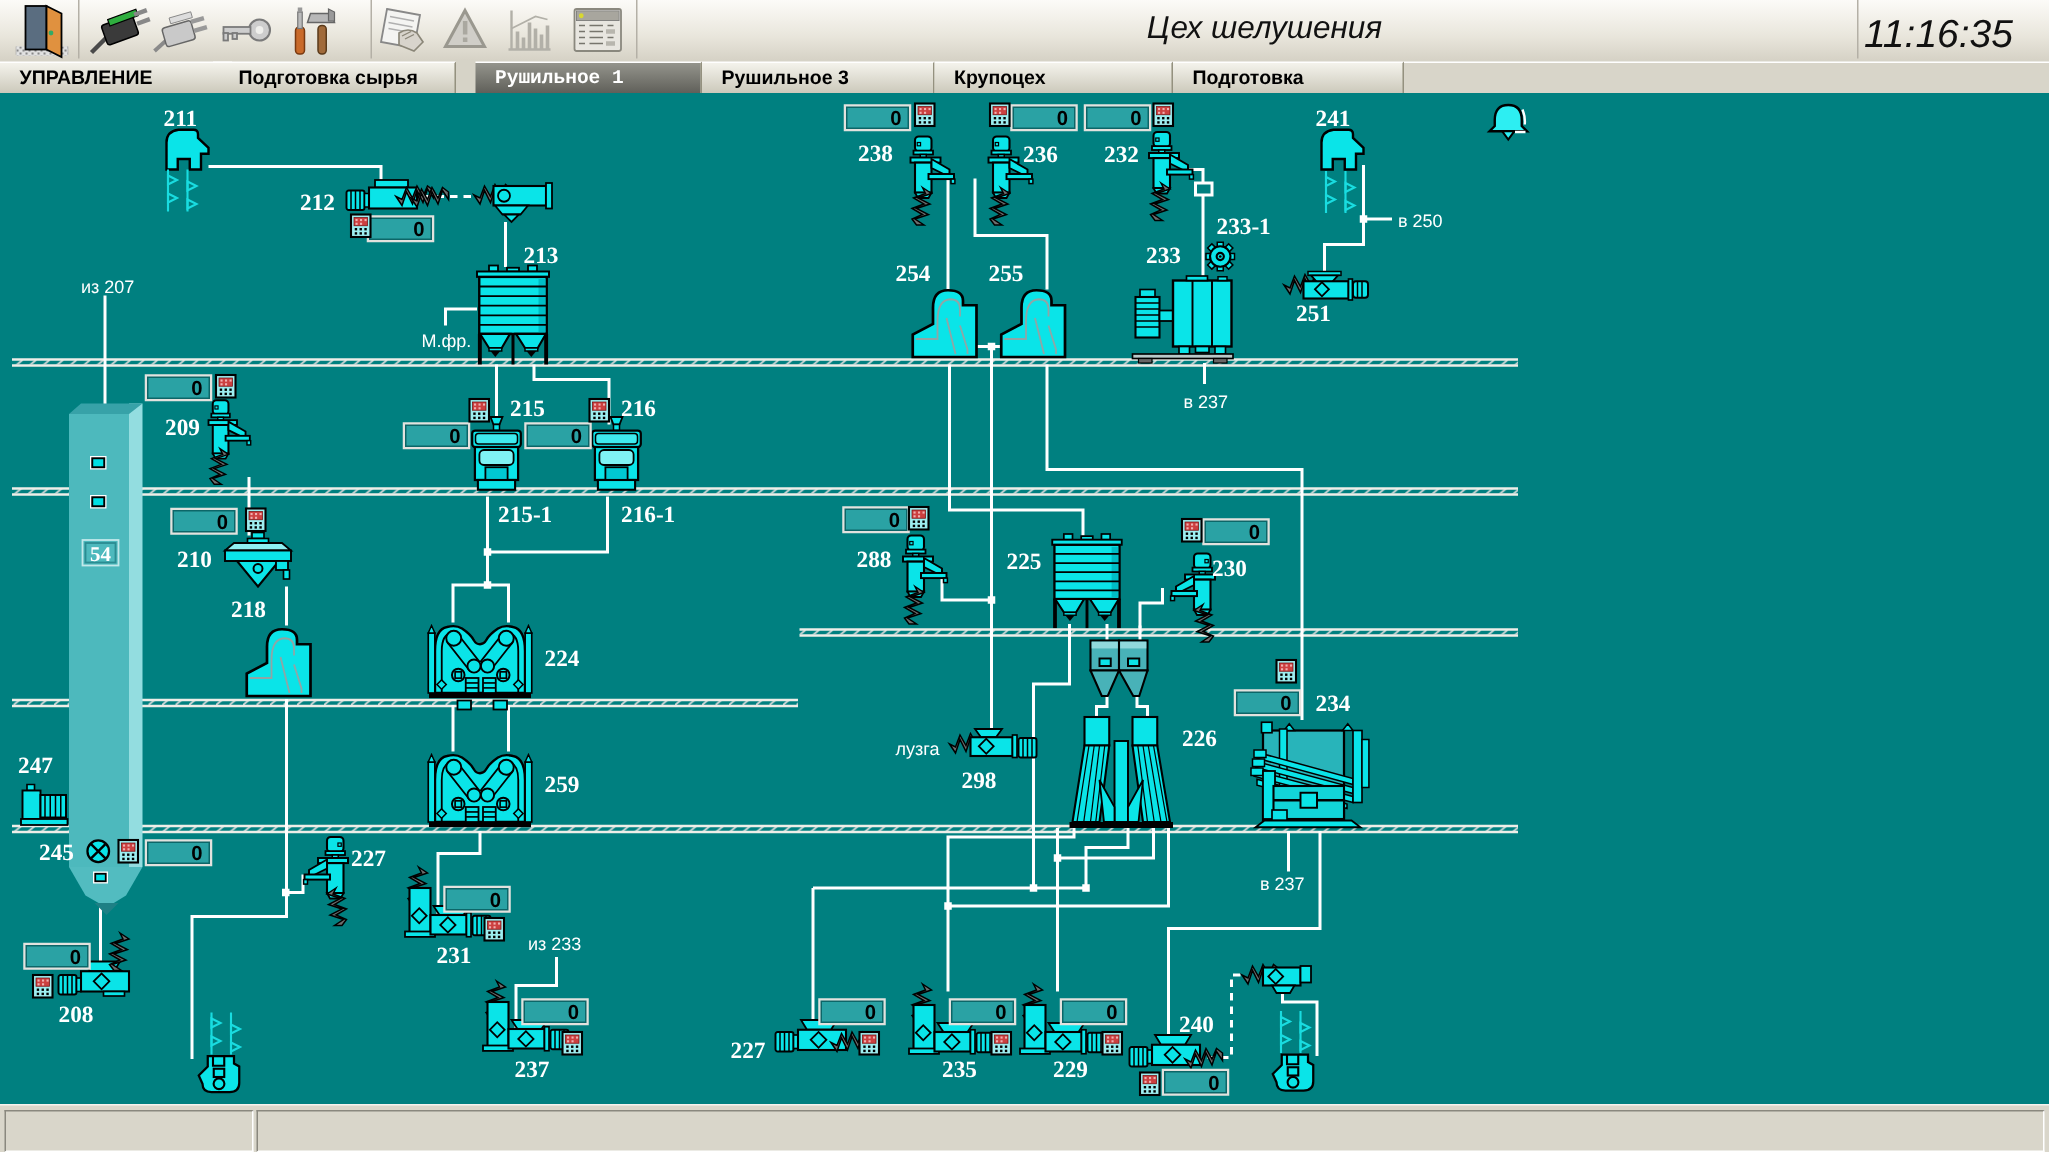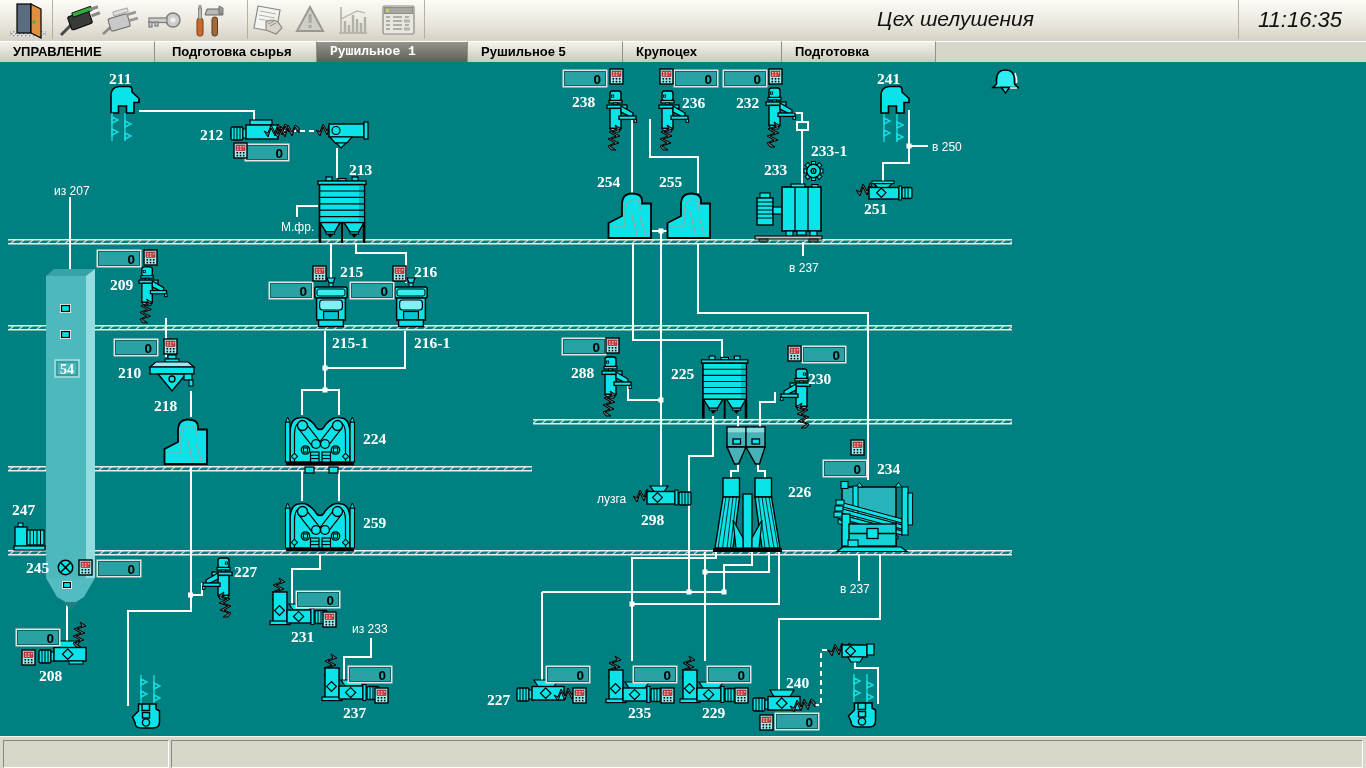--- a/index.html
+++ b/index.html
@@ -1,18 +1,18 @@
 <!DOCTYPE html>
 <html><head><meta charset="utf-8">
 <style>
 html,body{margin:0;padding:0;width:1366px;height:768px;overflow:hidden;background:#008080;font-family:"Liberation Sans",sans-serif;}
 #toolbar{position:absolute;left:0;top:0;width:1366px;height:40px;background:linear-gradient(#fcfbf8,#e9e6dc 60%,#d6d2c6);border-bottom:1px solid #9a968c;}
 .tsep{position:absolute;top:0;width:1px;height:39px;background:#b4b0a6;}
-#title{position:absolute;left:684px;top:7px;width:350px;text-align:right;font-size:21px;font-style:italic;color:#111;}
-#clock{position:absolute;right:24px;top:7px;font-size:22px;font-style:italic;color:#111;}
+#title{position:absolute;left:668px;top:7px;width:350px;text-align:center;font-size:21px;font-style:italic;color:#111;}
+#clock{position:absolute;right:24px;top:7px;font-size:26px;font-style:italic;color:#111;}
 #tabbar{position:absolute;left:0;top:40px;width:1366px;height:22px;background:#d6d3c7;}
 .tab{position:absolute;top:1px;height:20px;background:linear-gradient(#f4f3ec,#ccc9bb);border-right:1px solid #94917f;border-top:1px solid #fff;font-size:13px;font-weight:bold;color:#000;line-height:20px;padding:0;}
 .tab span{padding-left:13px;}
 .tab.active{background:linear-gradient(#94948c,#60605a);color:#fff;font-family:Liberation Mono, monospace;}
 #tabrest{position:absolute;left:936px;top:1px;width:430px;height:20px;background:#d8d5c9;border-top:1px solid #fff;}
 #scheme{position:absolute;left:0;top:62px;}
 #statusbar{position:absolute;left:0;top:736px;width:1366px;height:32px;background:#d9d6ca;border-top:1px solid #f5f3ee;}
 .scell{position:absolute;top:3px;height:26px;background:#d9d6ca;border:1px solid;border-color:#8a887e #ffffff #ffffff #8a887e;}
 </style></head>
 <body>
@@ -118,23 +118,23 @@
 </svg>
 <div class="tsep" style="left:52px"></div>
 <div class="tsep" style="left:247px"></div>
 <div class="tsep" style="left:424px"></div>
 <div class="tsep" style="left:1238px"></div>
 <div id="title">Цех шелушения</div>
 <div id="clock">11:16:35</div>
 </div>
 <div id="tabbar">
 <div class="tab" style="left:0;width:154px"><span>УПРАВЛЕНИЕ</span></div>
-<div class="tab" style="left:155px;width:161px"><span style="padding-left:17px">Подготовка сырья</span></div>
+<div class="tab" style="left:142px;width:161px"><span style="padding-left:17px">Подготовка сырья</span></div>
 <div class="tab active" style="left:317px;width:150px"><span>Рушильное 1</span></div>
-<div class="tab" style="left:468px;width:154px"><span>Рушильное 5</span></div>
+<div class="tab" style="left:468px;width:154px"><span>Рушильное 3</span></div>
 <div class="tab" style="left:623px;width:158px"><span>Крупоцех</span></div>
 <div class="tab" style="left:782px;width:153px"><span>Подготовка</span></div>
 <div id="tabrest"></div>
 </div>
 <svg id="scheme" width="1366" height="674" viewBox="0 62 1366 674">
 <rect x="0" y="62" width="1366" height="674" fill="#008080"></rect>
 <defs>
 <g id="conv5">
  <line x1="0" y1="0.7" x2="1004" y2="0.7" stroke="#eeeee8" stroke-width="1.6"></line>
  <line x1="0" y1="4.7" x2="1004" y2="4.7" stroke="#eeeee8" stroke-width="1.6"></line>

